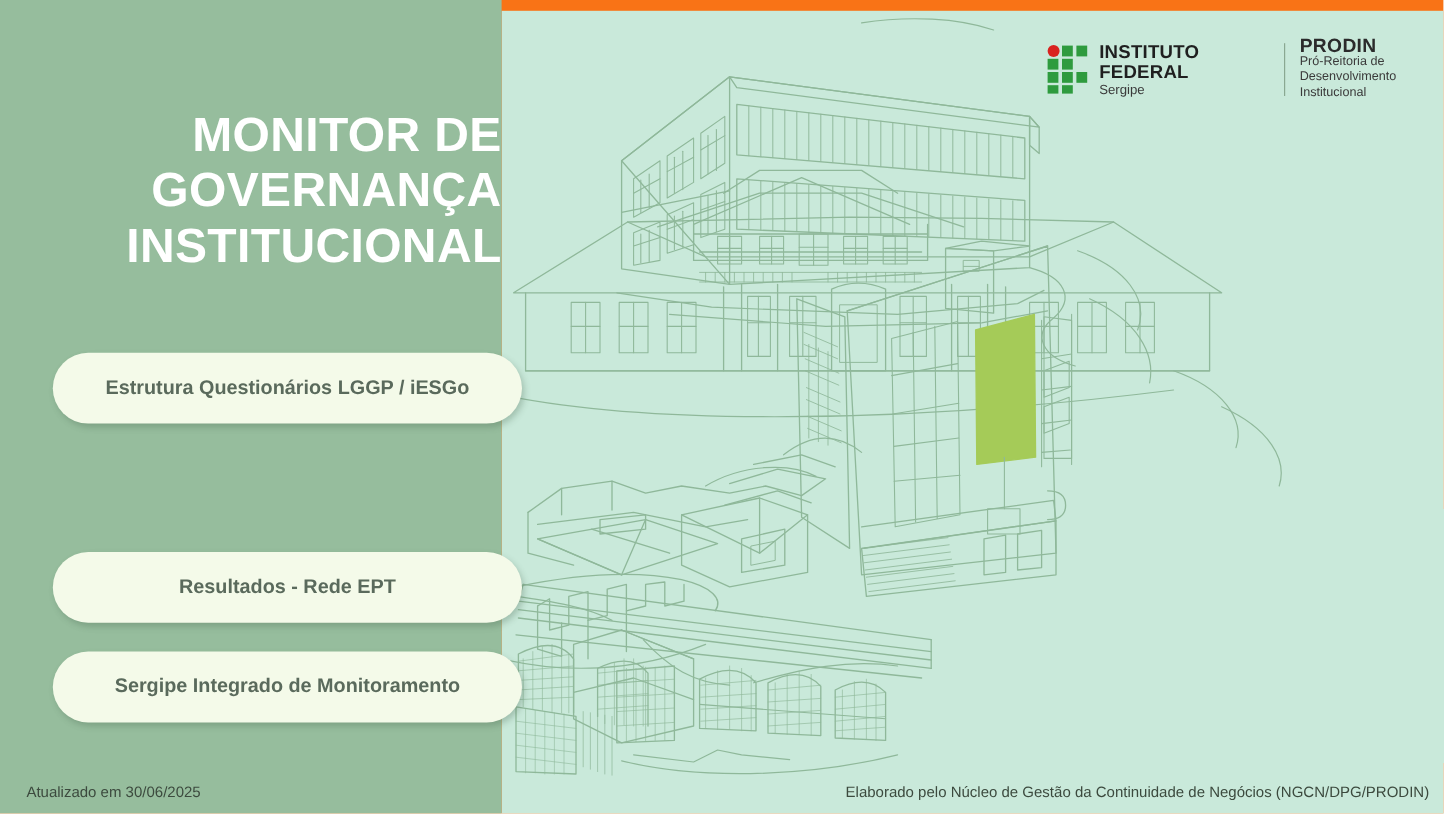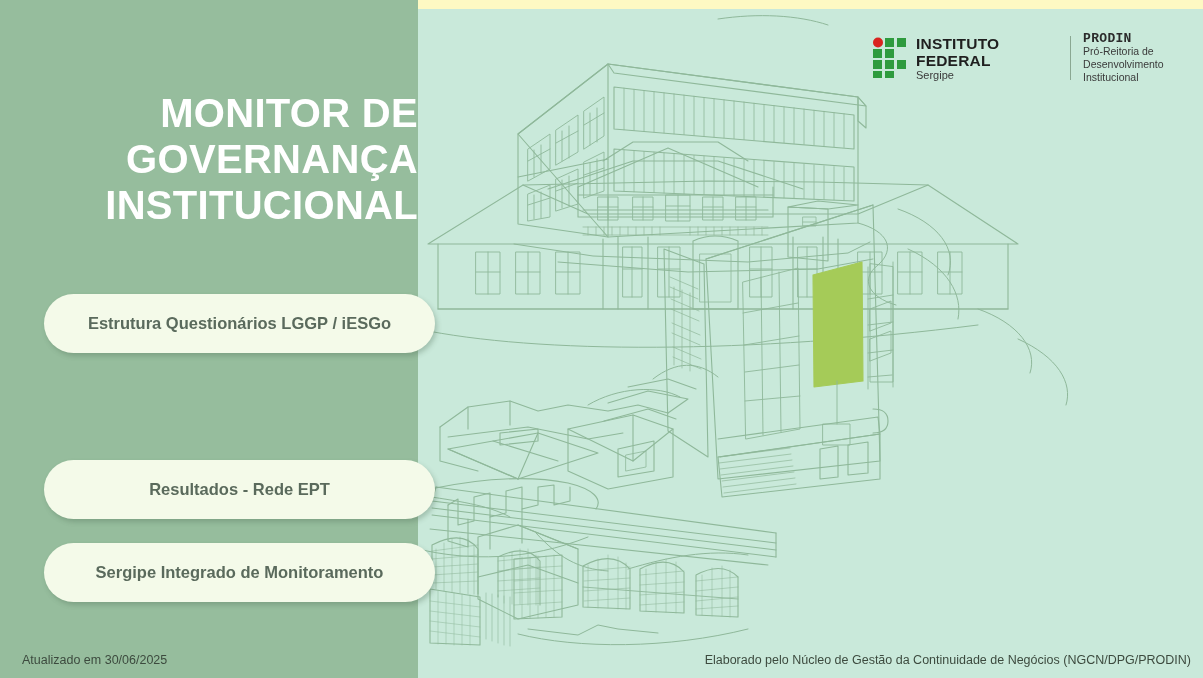--- a/index.html
+++ b/index.html
@@ -5,21 +5,21 @@
   * { margin:0; padding:0; box-sizing:border-box; }
   html, body {
     width:1203px; height:678px;
     font-family:"Liberation Sans", sans-serif;
     overflow:hidden;
     background:#ffffff;
   }
   #app {
     position:relative;
     width:1203px; height:678px;
-    background:#fef9c3;
+    background:#f97316;
   }
 
   
   #right-panel {
     position:absolute;
     left:418px; top:9px;
     width:785px; height:669px;
     background:#c9e9da;
     overflow:hidden;
   }
@@ -108,23 +108,22 @@
   #logo-if-text .line2 {
     font-size:11px; color:#3a3a3a; line-height:13px;
   }
   #logo-divider {
     width:1px; height:44px;
     background:#8aa892;
     margin:0 12px 0 14px;
   }
   #logo-prodin { display:flex; flex-direction:column; justify-content:center; }
   #logo-prodin .p-title {
-    font-size:13px; font-weight:bold; color:#2b2b2b; line-height:13px;
+    font-size:16px; font-weight:bold; color:#2b2b2b; line-height:13px;
     letter-spacing:0.3px;
-    font-family:Liberation Mono, monospace;
   }
   #logo-prodin .p-sub {
     font-size:10.5px; color:#3a3a3a; line-height:13px;
   }
 </style>
 </head>
 <body>
 
 <div id="app">
 

